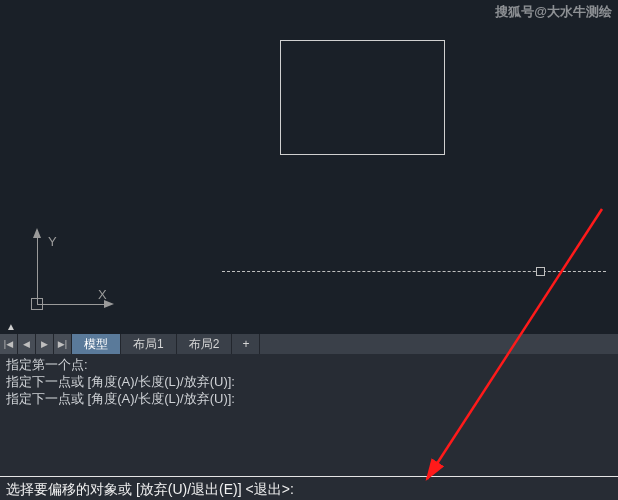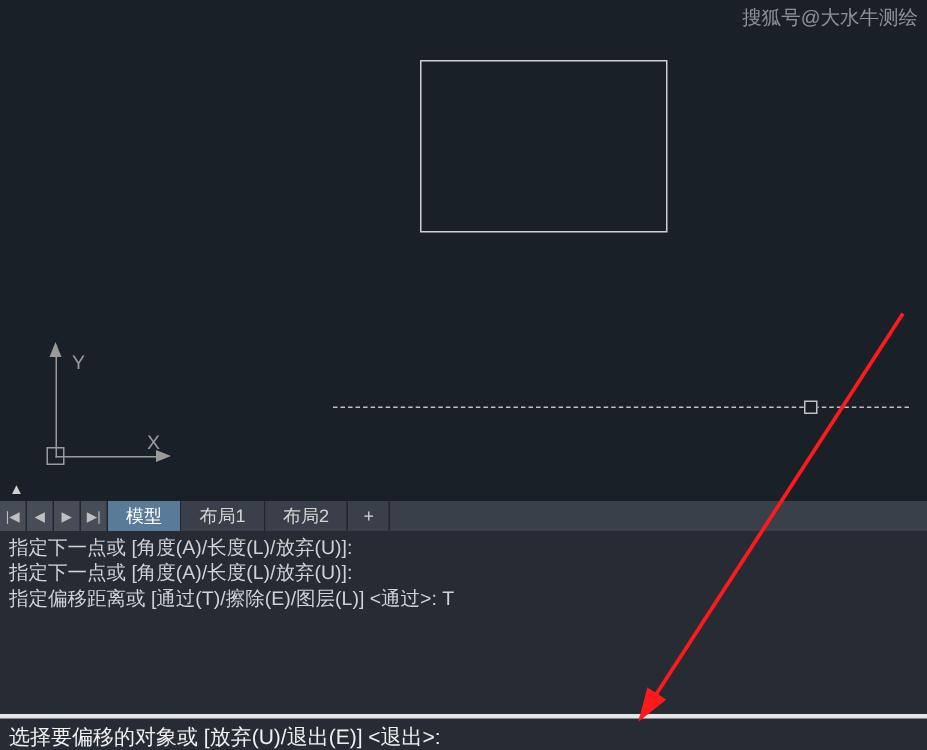--- a/index.html
+++ b/index.html
@@ -141,40 +141,41 @@
     color: #cfd2d6;
     overflow: hidden;
   }
   .cmdlog div { white-space: nowrap; }
 
   
   .cmdline {
     position: absolute;
     left: 0; bottom: 0; right: 0; height: 24px;
     background: #272c34;
-    border-top: 3px solid #e5e5e5;
+    border-top: 1px solid #e5e5e5;
     padding: 2px 6px;
     line-height: 20px;
     font-size: 14px;
     color: #f0f0f0;
   }
 
   
   .red-arrow {
     position: absolute;
     left: 0; top: 0;
     pointer-events: none;
   }
 
   
   .watermark {
     position: absolute;
     right: 6px; top: 3px;
     font-size: 13px;
     color: rgba(255,255,255,0.5);
+    font-weight: bold;
   }
 </style>
 </head>
 <body>
 
 <div class="viewport">
 
   <div class="rect"></div>
 
   <div class="dashline"></div>
@@ -198,23 +199,23 @@
   <div class="navbtn">◀</div>
   <div class="navbtn">▶</div>
   <div class="navbtn">▶|</div>
   <div class="tab active">模型</div>
   <div class="tab">布局1</div>
   <div class="tab">布局2</div>
   <div class="tab plus">+</div>
 </div>
 
 <div class="cmdlog">
+  <div>指定第一个点:</div>
   <div>指定下一点或 [角度(A)/长度(L)/放弃(U)]:</div>
   <div>指定下一点或 [角度(A)/长度(L)/放弃(U)]:</div>
-  <div>指定偏移距离或 [通过(T)/擦除(E)/图层(L)] &lt;通过&gt;: T</div>
   <div></div>
 </div>
 
 <div class="cmdline">
   <span>选择要偏移的对象或 [放弃(U)/退出(E)] &lt;退出&gt;:</span>
 </div>
 
 <svg class="red-arrow" width="618" height="500">
   <defs>
     <marker id="ah" markerWidth="10" markerHeight="10" refX="8" refY="3" orient="auto">

